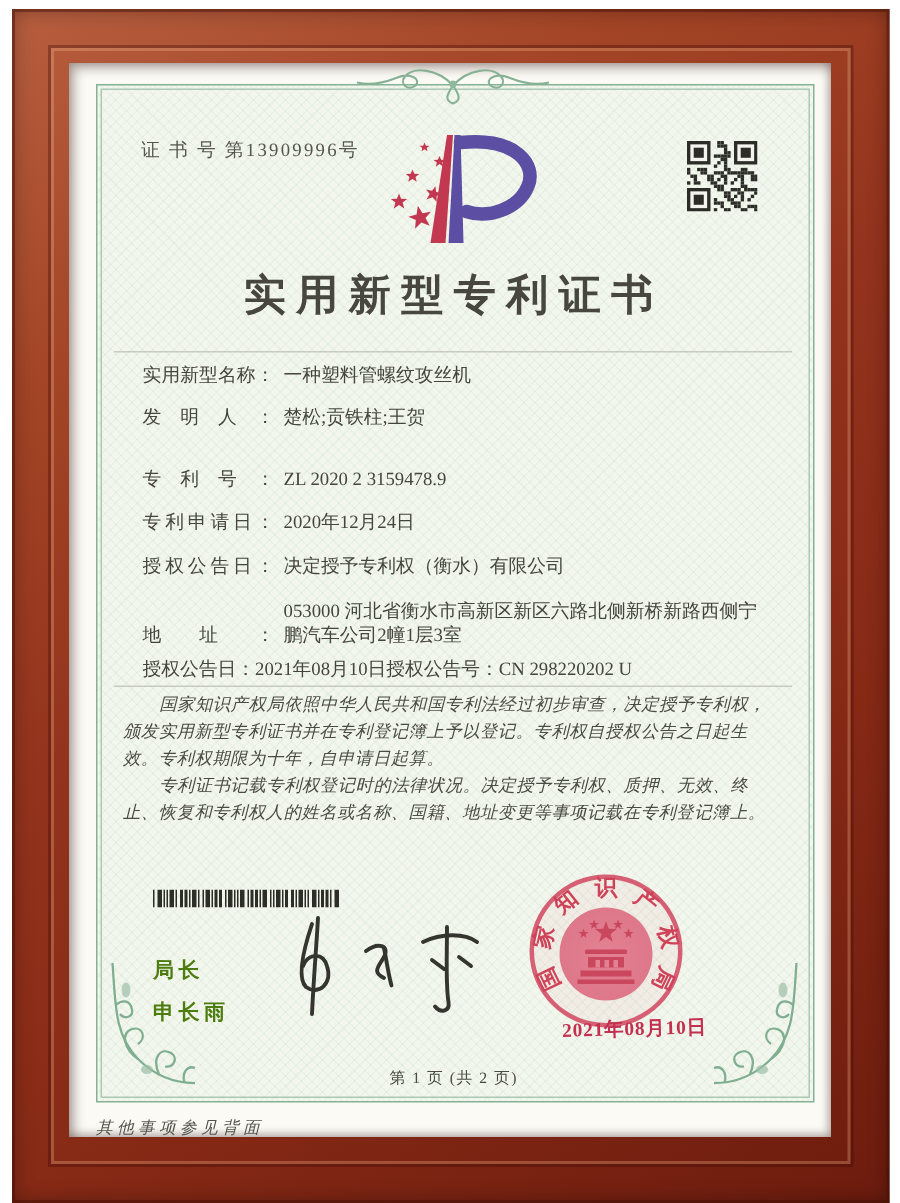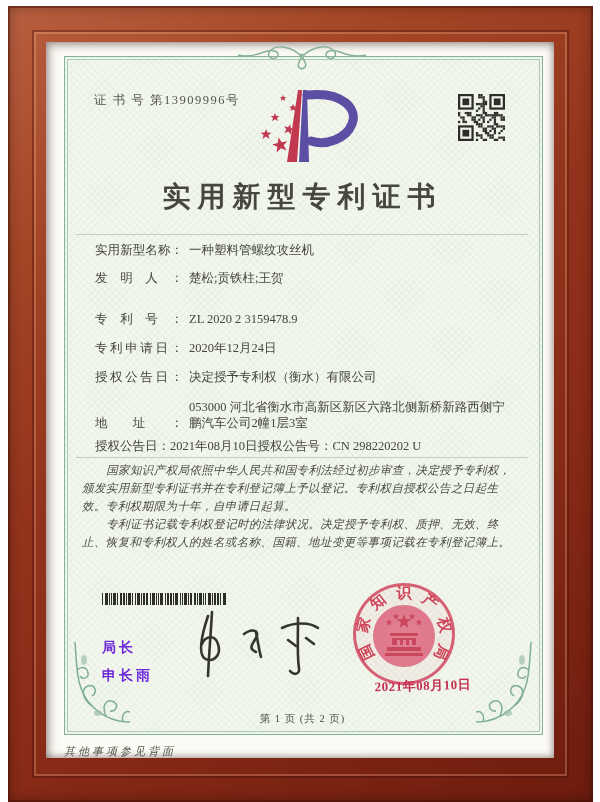--- a/index.html
+++ b/index.html
@@ -59,21 +59,21 @@
   
   .paras{
     position:absolute;left:82px;top:461px;width:440px;
     font-size:11.5px;line-height:18px;color:#4b4b45;
     font-style:italic;letter-spacing:.4px;
   }
   .paras p{margin:0;text-indent:2.1em;}
   
   .barcode{position:absolute;left:102px;top:593px;width:140px;height:12px;white-space:nowrap;overflow:hidden;}
   .barcode i{display:inline-block;height:100%;background:#2e2e29;vertical-align:top;}
-  .signoff{position:absolute;left:102px;top:634px;font-size:14px;color:#6d28d9;letter-spacing:3px;font-weight:600;line-height:28px;}
+  .signoff{position:absolute;left:102px;top:634px;font-size:14px;color:#4d7c0f;letter-spacing:3px;font-weight:600;line-height:28px;}
   .signature{position:absolute;left:178px;top:604px;width:150px;height:80px;}
   
   .seal{position:absolute;left:352px;top:582px;width:104px;height:104px;}
   .seal .ringline{
     position:absolute;inset:1px;border-radius:50%;
     border:3px solid rgba(210,75,100,.88);
     background:radial-gradient(circle, rgba(236,150,165,.10) 55%, rgba(236,150,165,.04));
   }
   .seal .ring-char{
     position:absolute;font-size:15px;font-weight:bold;color:#cf4359;

